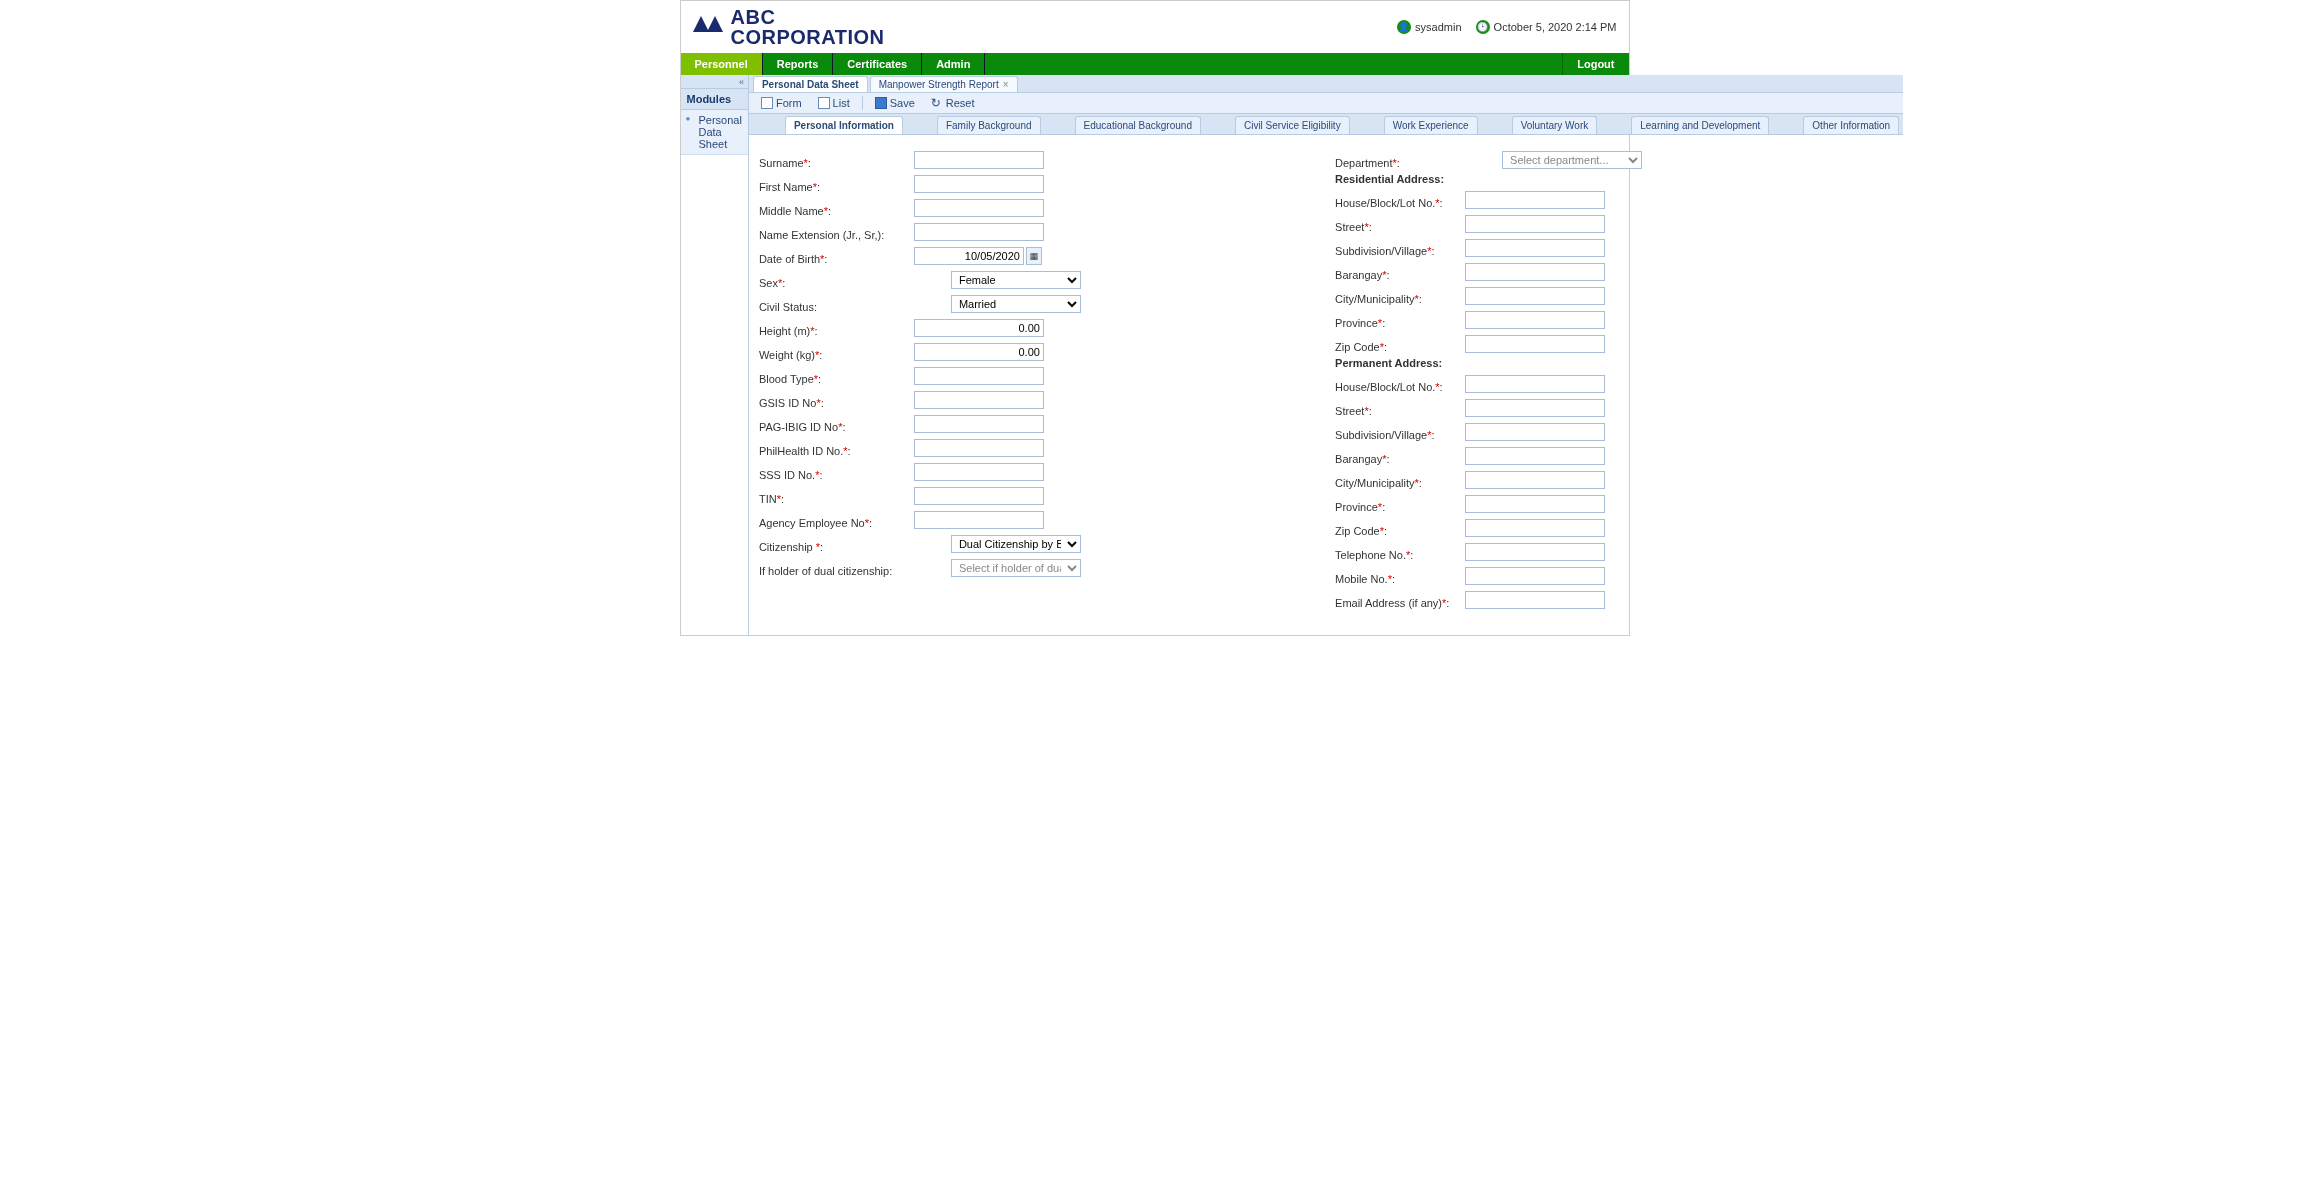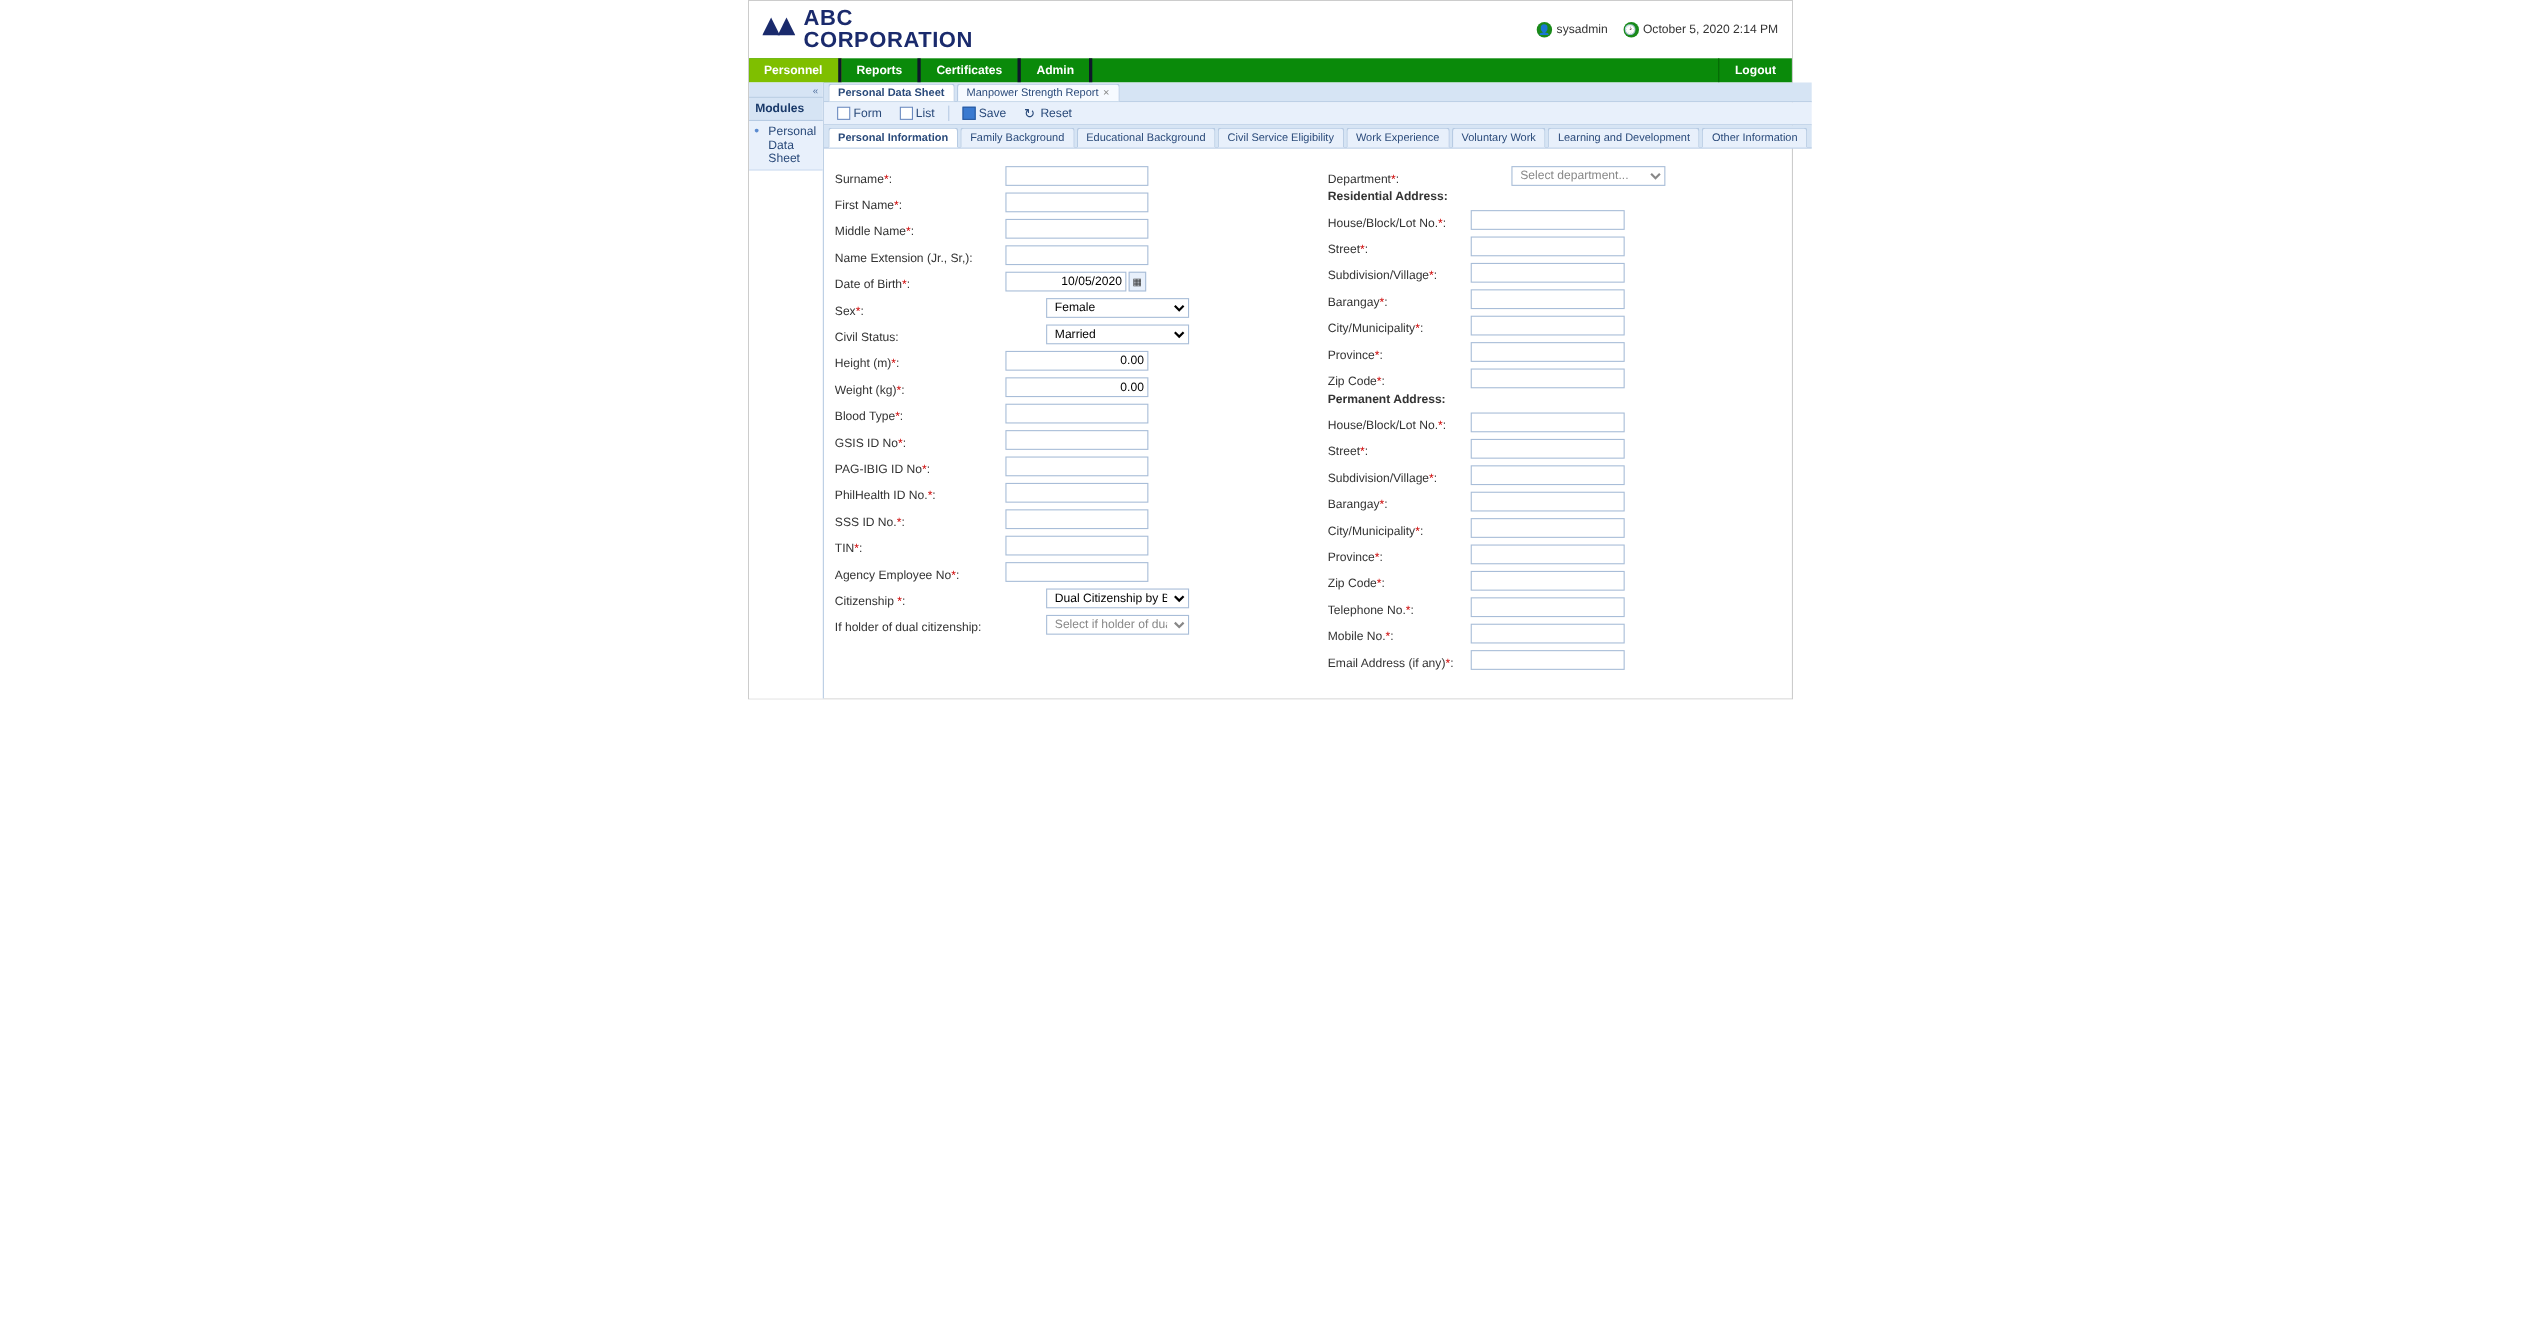--- a/index.html
+++ b/index.html
@@ -8,21 +8,21 @@
   
   .header { display: flex; align-items: center; justify-content: space-between; padding: 6px 12px; background: #fff; }
   .logo-wrap { display: flex; align-items: center; gap: 8px; }
   .logo-mark svg { display: block; }
   .logo-text { font-size: 20px; font-weight: bold; color: #1a2a6c; line-height: 1; letter-spacing: 0.5px; }
   .header-right { display: flex; align-items: center; gap: 14px; font-size: 11px; color: #333; }
   .header-icon { display: inline-flex; align-items: center; gap: 4px; }
   .circle-icon { width: 14px; height: 14px; border-radius: 50%; background: #1a8a1a; display: inline-flex; align-items: center; justify-content: center; color: #fff; font-size: 9px; }
   
   .nav { display: flex; background: #0a8a0a; color: #fff; font-size: 11px; }
-  .nav-item { padding: 5px 14px; border-right: 3px solid #0f172a; cursor: pointer; font-weight: bold; }
+  .nav-item { padding: 5px 14px; border-right: 1px solid #0f172a; cursor: pointer; font-weight: bold; }
   .nav-item.active { background: #7fbf00; color: #fff; }
   .nav-spacer { flex: 1; }
   .nav-item.logout { border-left: 1px solid #066606; border-right: none; }
   
   .body { display: flex; min-height: 560px; }
   .sidebar { width: 135px; border-right: 1px solid #b7cbe3; background: #fff; }
   .collapse-bar { height: 14px; background: #d6e4f4; border-bottom: 1px solid #b7cbe3; text-align: right; padding-right: 4px; font-size: 9px; color: #4a6a9a; cursor: pointer; line-height: 14px; }
   .sidebar-header { background: #d6e4f4; padding: 4px 6px; font-weight: bold; color: #1a3a6a; border-bottom: 1px solid #b7cbe3; }
   .sidebar-item { padding: 4px 6px 4px 18px; background: #e8f0fb; border-bottom: 1px solid #d0def0; color: #2a4a7a; cursor: pointer; position: relative; }
   .sidebar-item::before { content: "●"; position: absolute; left: 5px; top: 4px; font-size: 8px; color: #5a8ad0; }
@@ -34,21 +34,21 @@
   .doc-tab .close-x { font-size: 10px; color: #888; cursor: pointer; }
   
   .toolbar { display: flex; align-items: center; gap: 8px; background: #e8f0fb; border-bottom: 1px solid #b7cbe3; padding: 3px 8px; font-size: 11px; color: #2a4a7a; }
   .tool-btn { display: inline-flex; align-items: center; gap: 3px; cursor: pointer; padding: 1px 4px; }
   .tool-ic { width: 12px; height: 12px; display: inline-block; border: 1px solid #6a8ac0; background: #fff; }
   .tool-ic.save { background: #3a7ad0; border-color: #2a5aa0; }
   .tool-ic.reset { border: none; background: none; font-size: 12px; line-height: 12px; }
   .tool-sep { width: 1px; height: 14px; background: #b7cbe3; }
   
   .sub-tabs { display: flex; background: #d6e4f4; border-bottom: 1px solid #b7cbe3; padding: 2px 4px 0; gap: 2px; flex-wrap: nowrap; }
-  .sub-tab { background: #e8f0fb; border: 1px solid #b7cbe3; border-bottom: none; border-radius: 3px 3px 0 0; padding: 3px 8px; font-size: 10px; color: #2a4a7a; cursor: pointer; white-space: nowrap; }
+  .sub-tab { background: #e8f0fb; border: 1px solid #b7cbe3; border-bottom: none; border-radius: 3px 3px 0 0; padding: 3px 8px; font-size: 10px; color: #2a4a7a; cursor: pointer; white-space: nowrap; margin-left: 32px; }
   .sub-tab.active { background: #fff; font-weight: bold; }
   
   .form-area { padding: 14px 10px; display: flex; gap: 18px; }
   .col { flex: 1; }
   .row { display: flex; align-items: flex-end; margin-bottom: 4px; min-height: 20px; }
   .row .lbl { width: 155px; font-size: 11px; color: #333; }
   .row .lbl .req { color: #c00; }
   .row .fld { flex: 1; }
   .row .fld input, .row .fld select { width: 130px; font-size: 11px; padding: 1px 3px; border: 1px solid #a8bdd8; background: #fff; height: 18px; }
   .row .fld input.num { text-align: right; }

